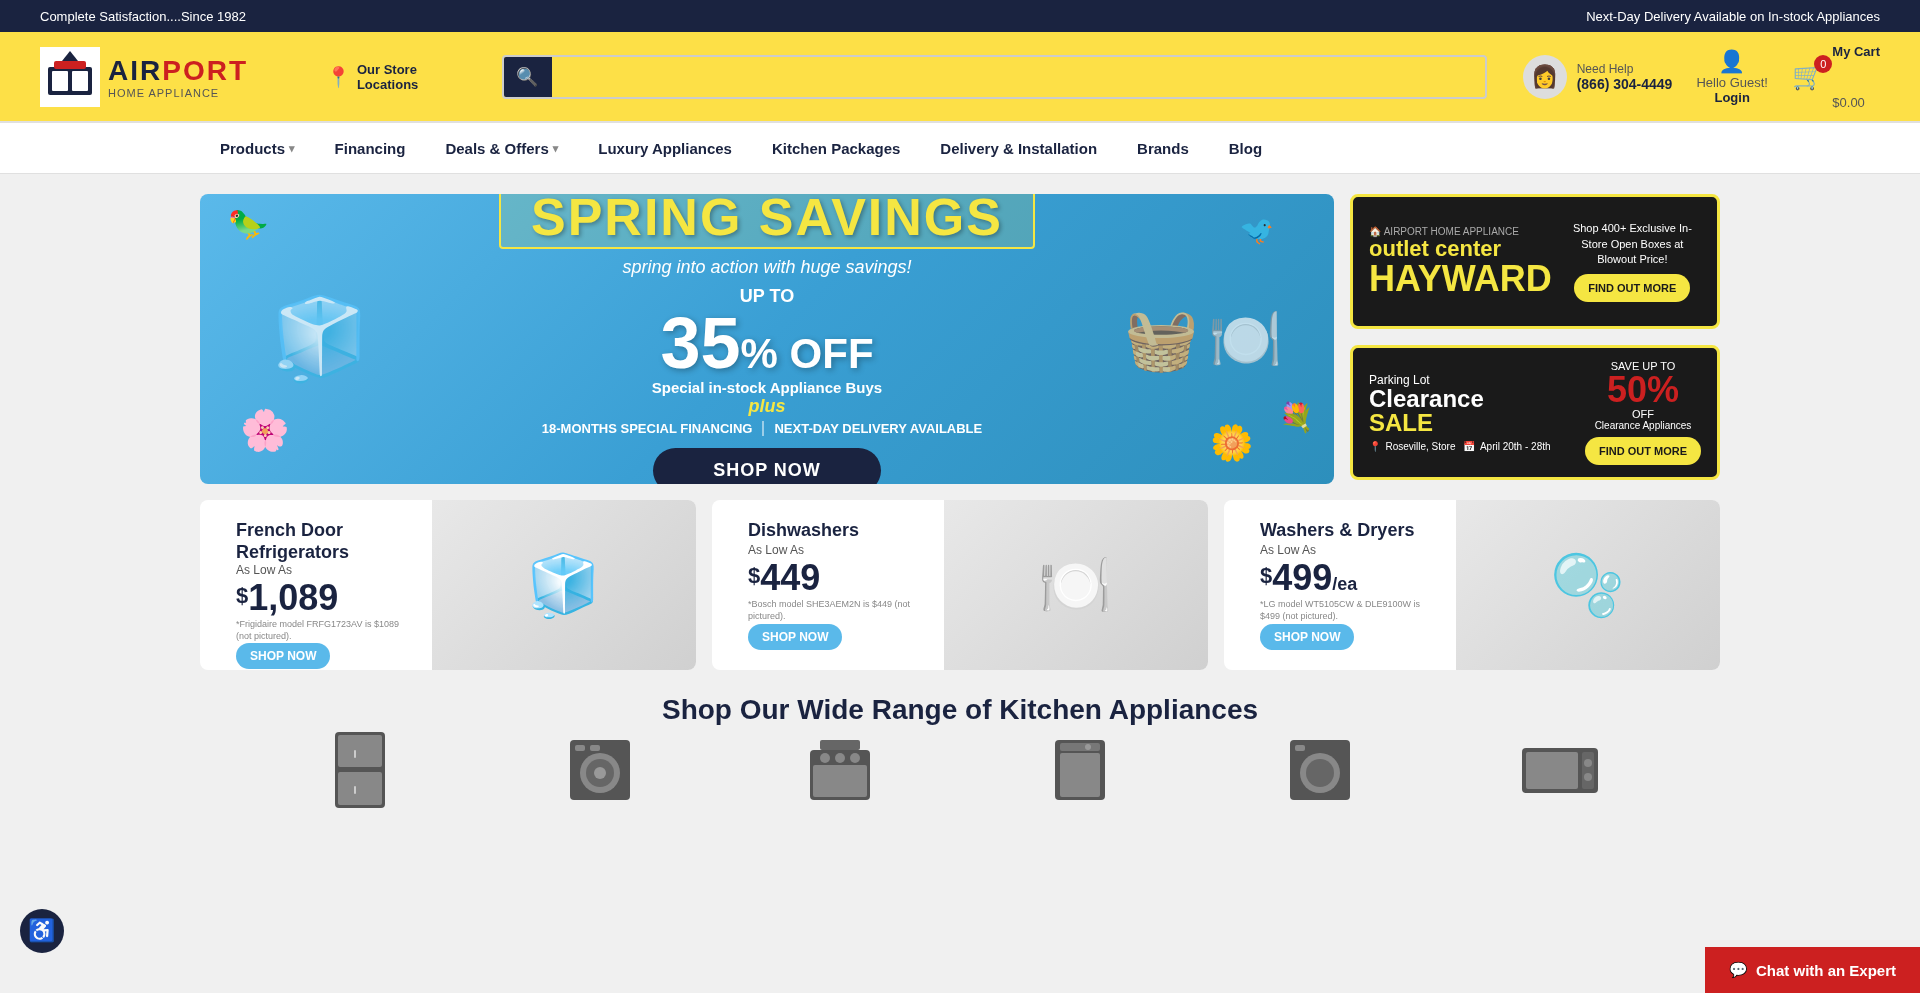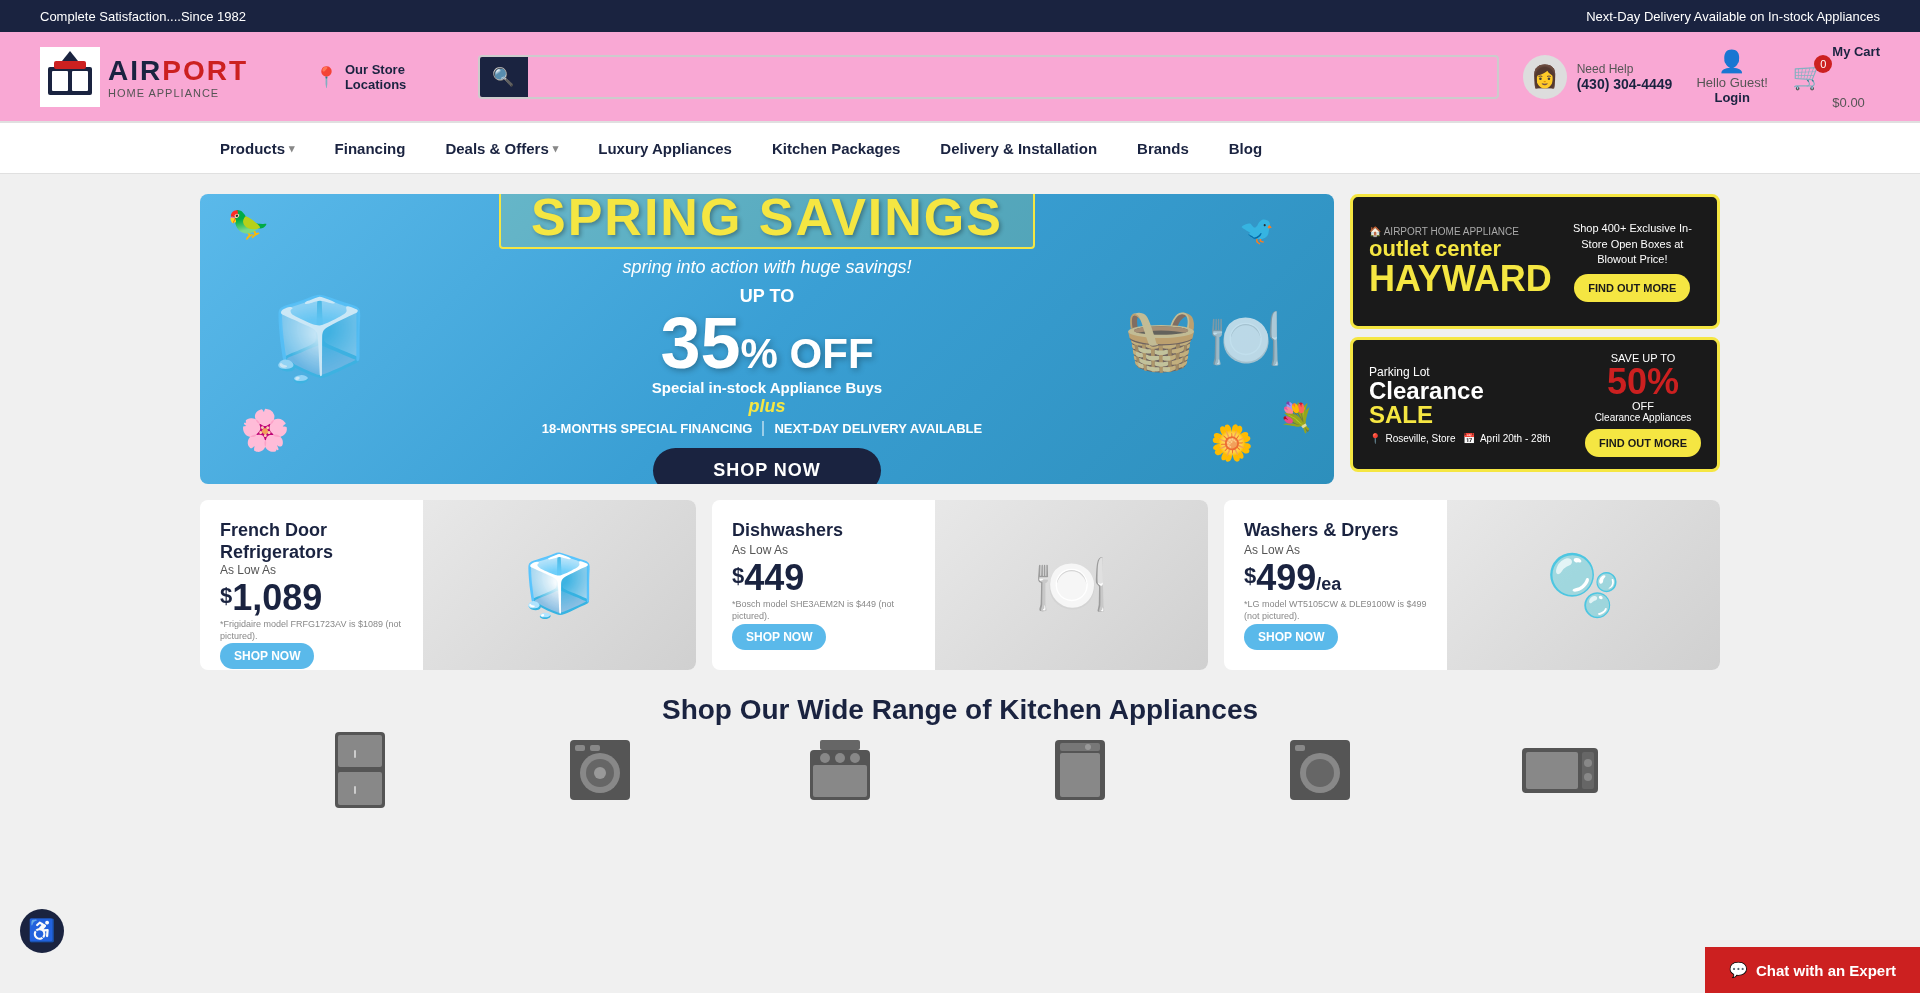--- a/index.html
+++ b/index.html
@@ -12,26 +12,26 @@
       display: flex;
       justify-content: space-between;
       align-items: center;
       padding: 0 40px;
       height: 32px;
       font-size: 13px;
     }
 
     
     .header {
-      background: #f9a8d4;
+      background: #fde047;
       display: flex;
       align-items: center;
       padding: 26px 40px;
       height: 90px;
-      gap: 24px;
+      gap: 36px;
       border-bottom: 1px solid #e0e0e0;
     }
 
     .logo-area {
       display: flex;
       align-items: center;
       gap: 8px;
       min-width: 250px;
     }
 
@@ -349,21 +349,21 @@
       font-weight: 700;
       cursor: pointer;
       margin-top: 8px;
       letter-spacing: 1px;
     }
 
     
     .side-banners {
       display: flex;
       flex-direction: column;
-      gap: 8px;
+      gap: 16px;
       width: 370px;
     }
 
     .outlet-banner {
       background: #1a1a1a;
       border-radius: 8px;
       padding: 16px;
       display: flex;
       align-items: center;
       gap: 12px;
@@ -501,20 +501,21 @@
     }
 
     .product-card {
       flex: 1;
       background: #fff;
       border-radius: 8px;
       overflow: hidden;
       height: 170px;
       display: flex;
       position: relative;
+      padding-left: 16px;
     }
 
     .product-card-text {
       padding: 20px;
       flex: 0 0 45%;
       display: flex;
       flex-direction: column;
       justify-content: space-between;
     }
 
@@ -678,21 +679,21 @@
   <div class="search-bar">
     <button class="search-btn">🔍</button>
   </div>
 
   <div class="header-actions">
 
     <div class="need-help">
       <div class="avatar-circle">👩</div>
       <div class="help-text">
         <span class="help-label">Need Help</span>
-        <span class="help-phone">(430) 304-4449</span>
+        <span class="help-phone">(866) 304-4449</span>
       </div>
     </div>
 
     <div class="login-area">
       <span class="user-icon">👤</span>
       <span>Hello Guest!</span>
       <span class="login-link">Login</span>
     </div>
 
     <div class="cart-area">

